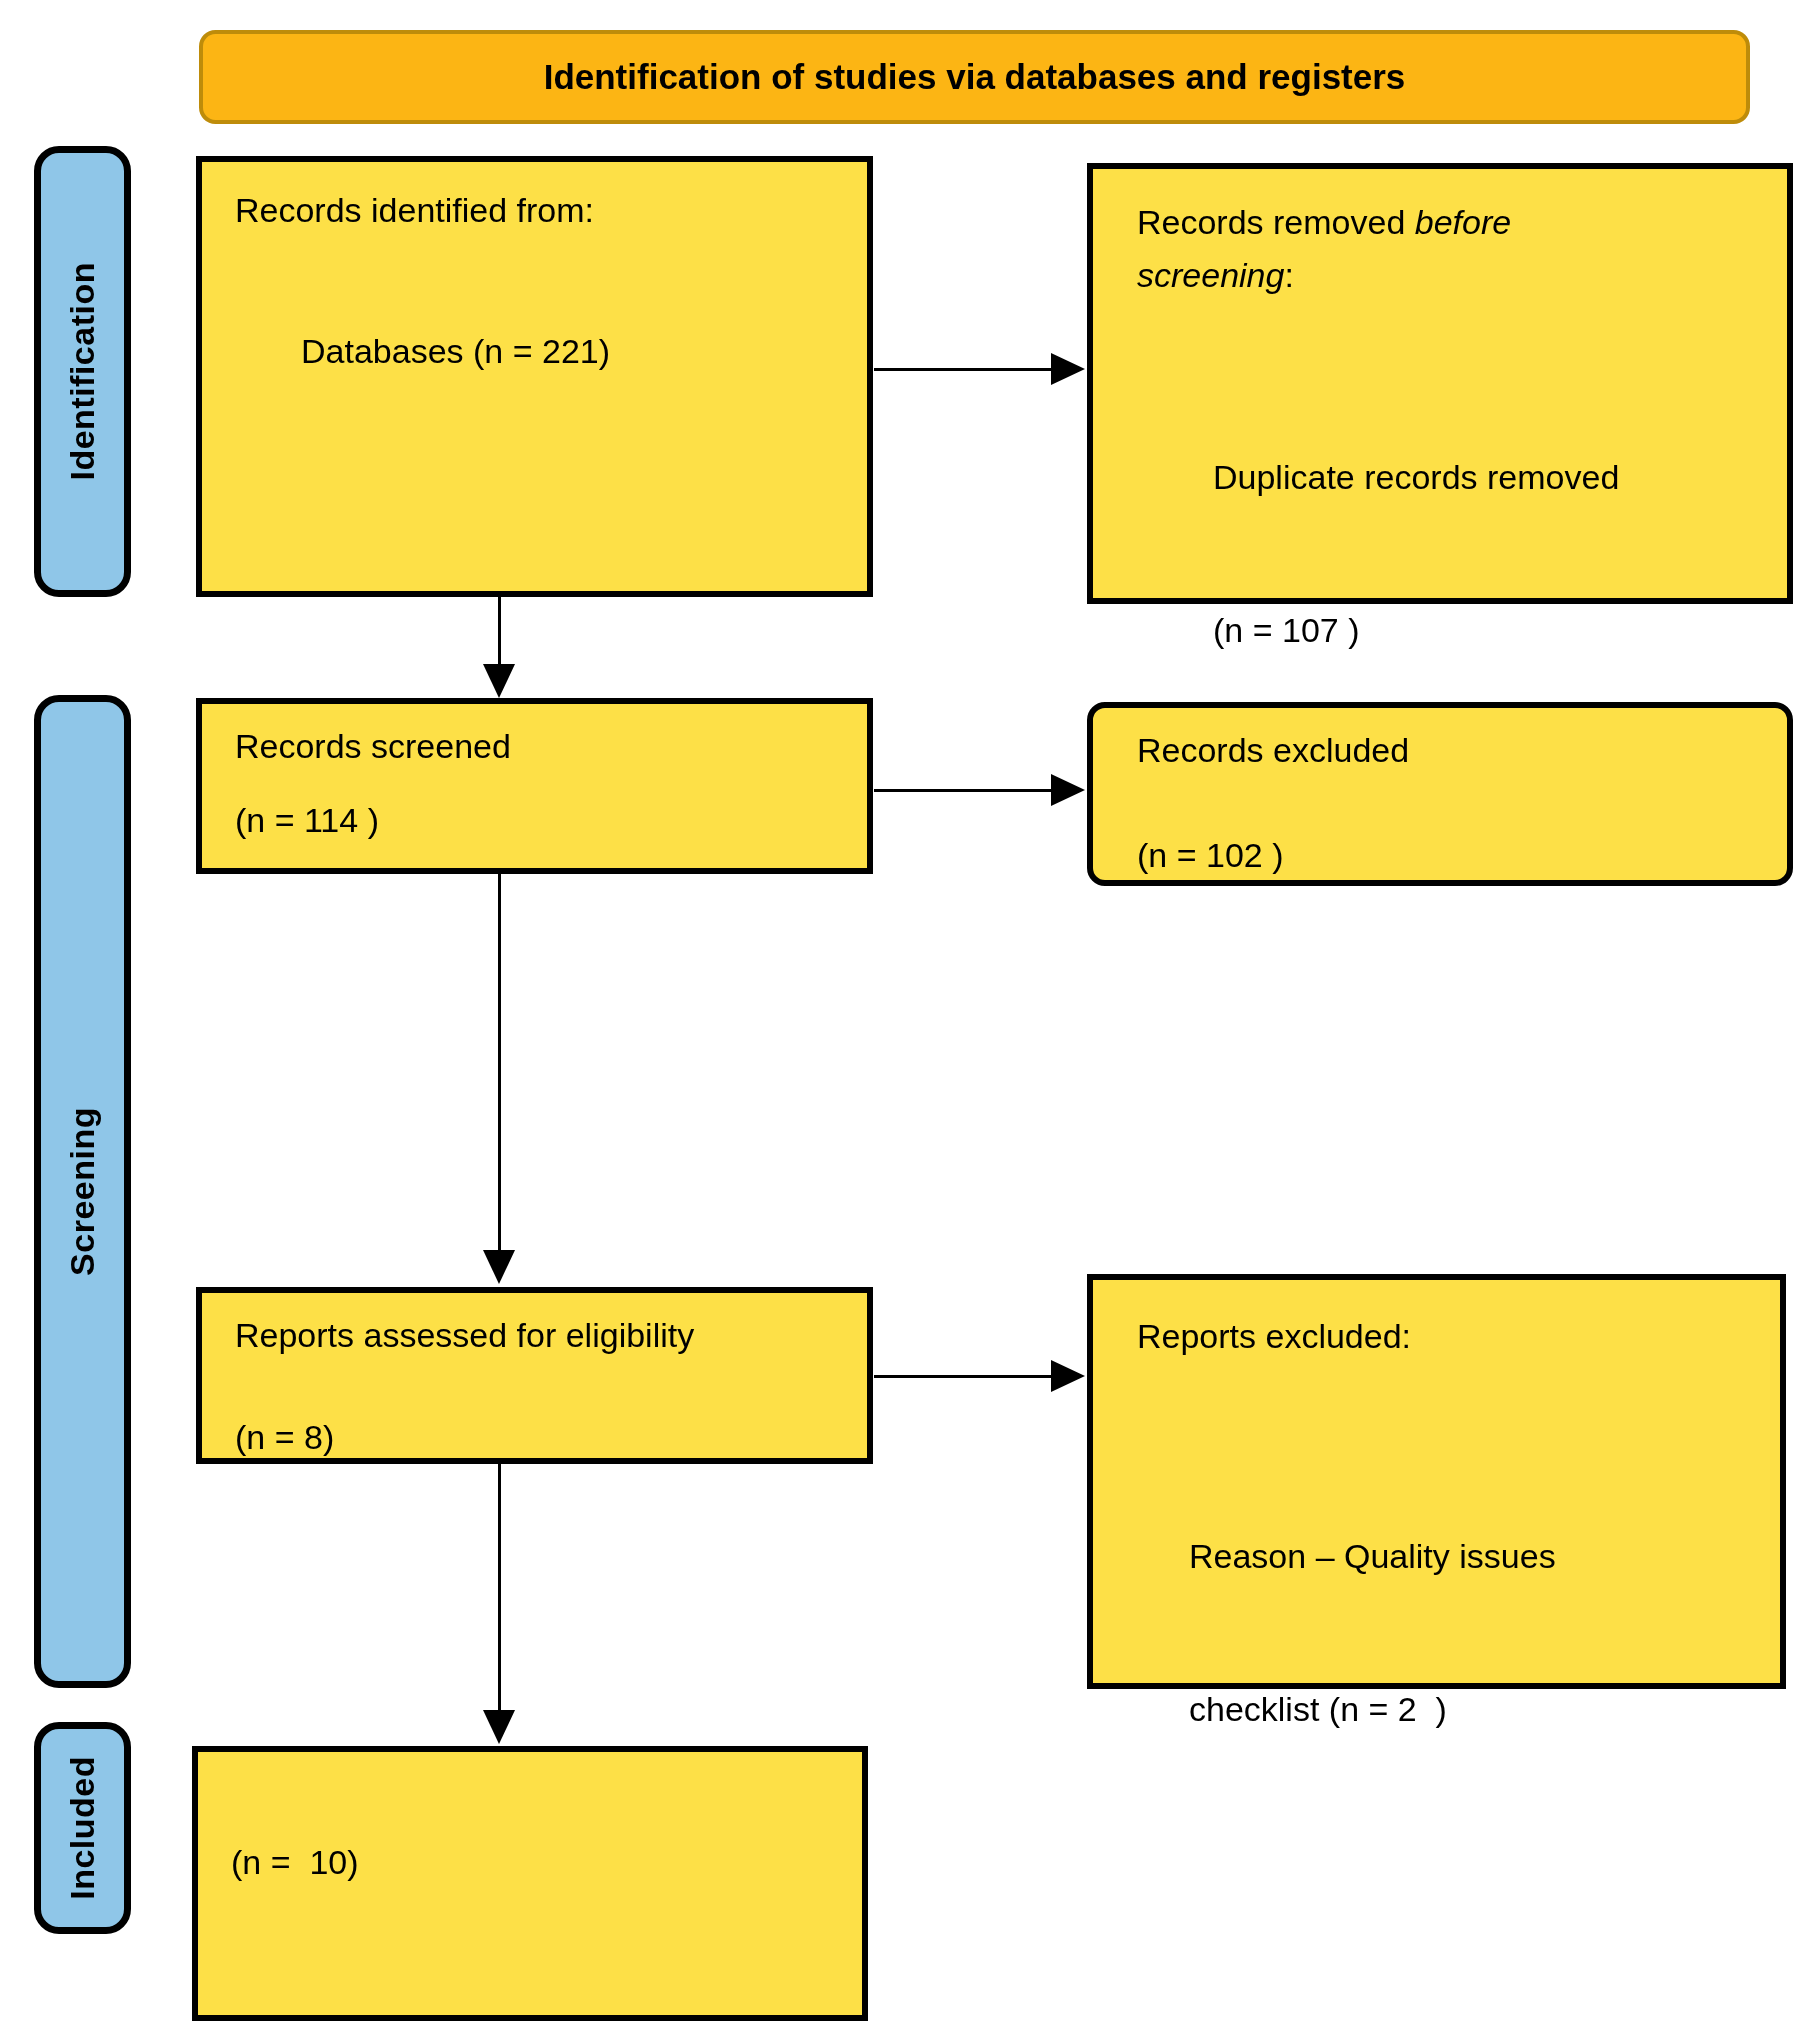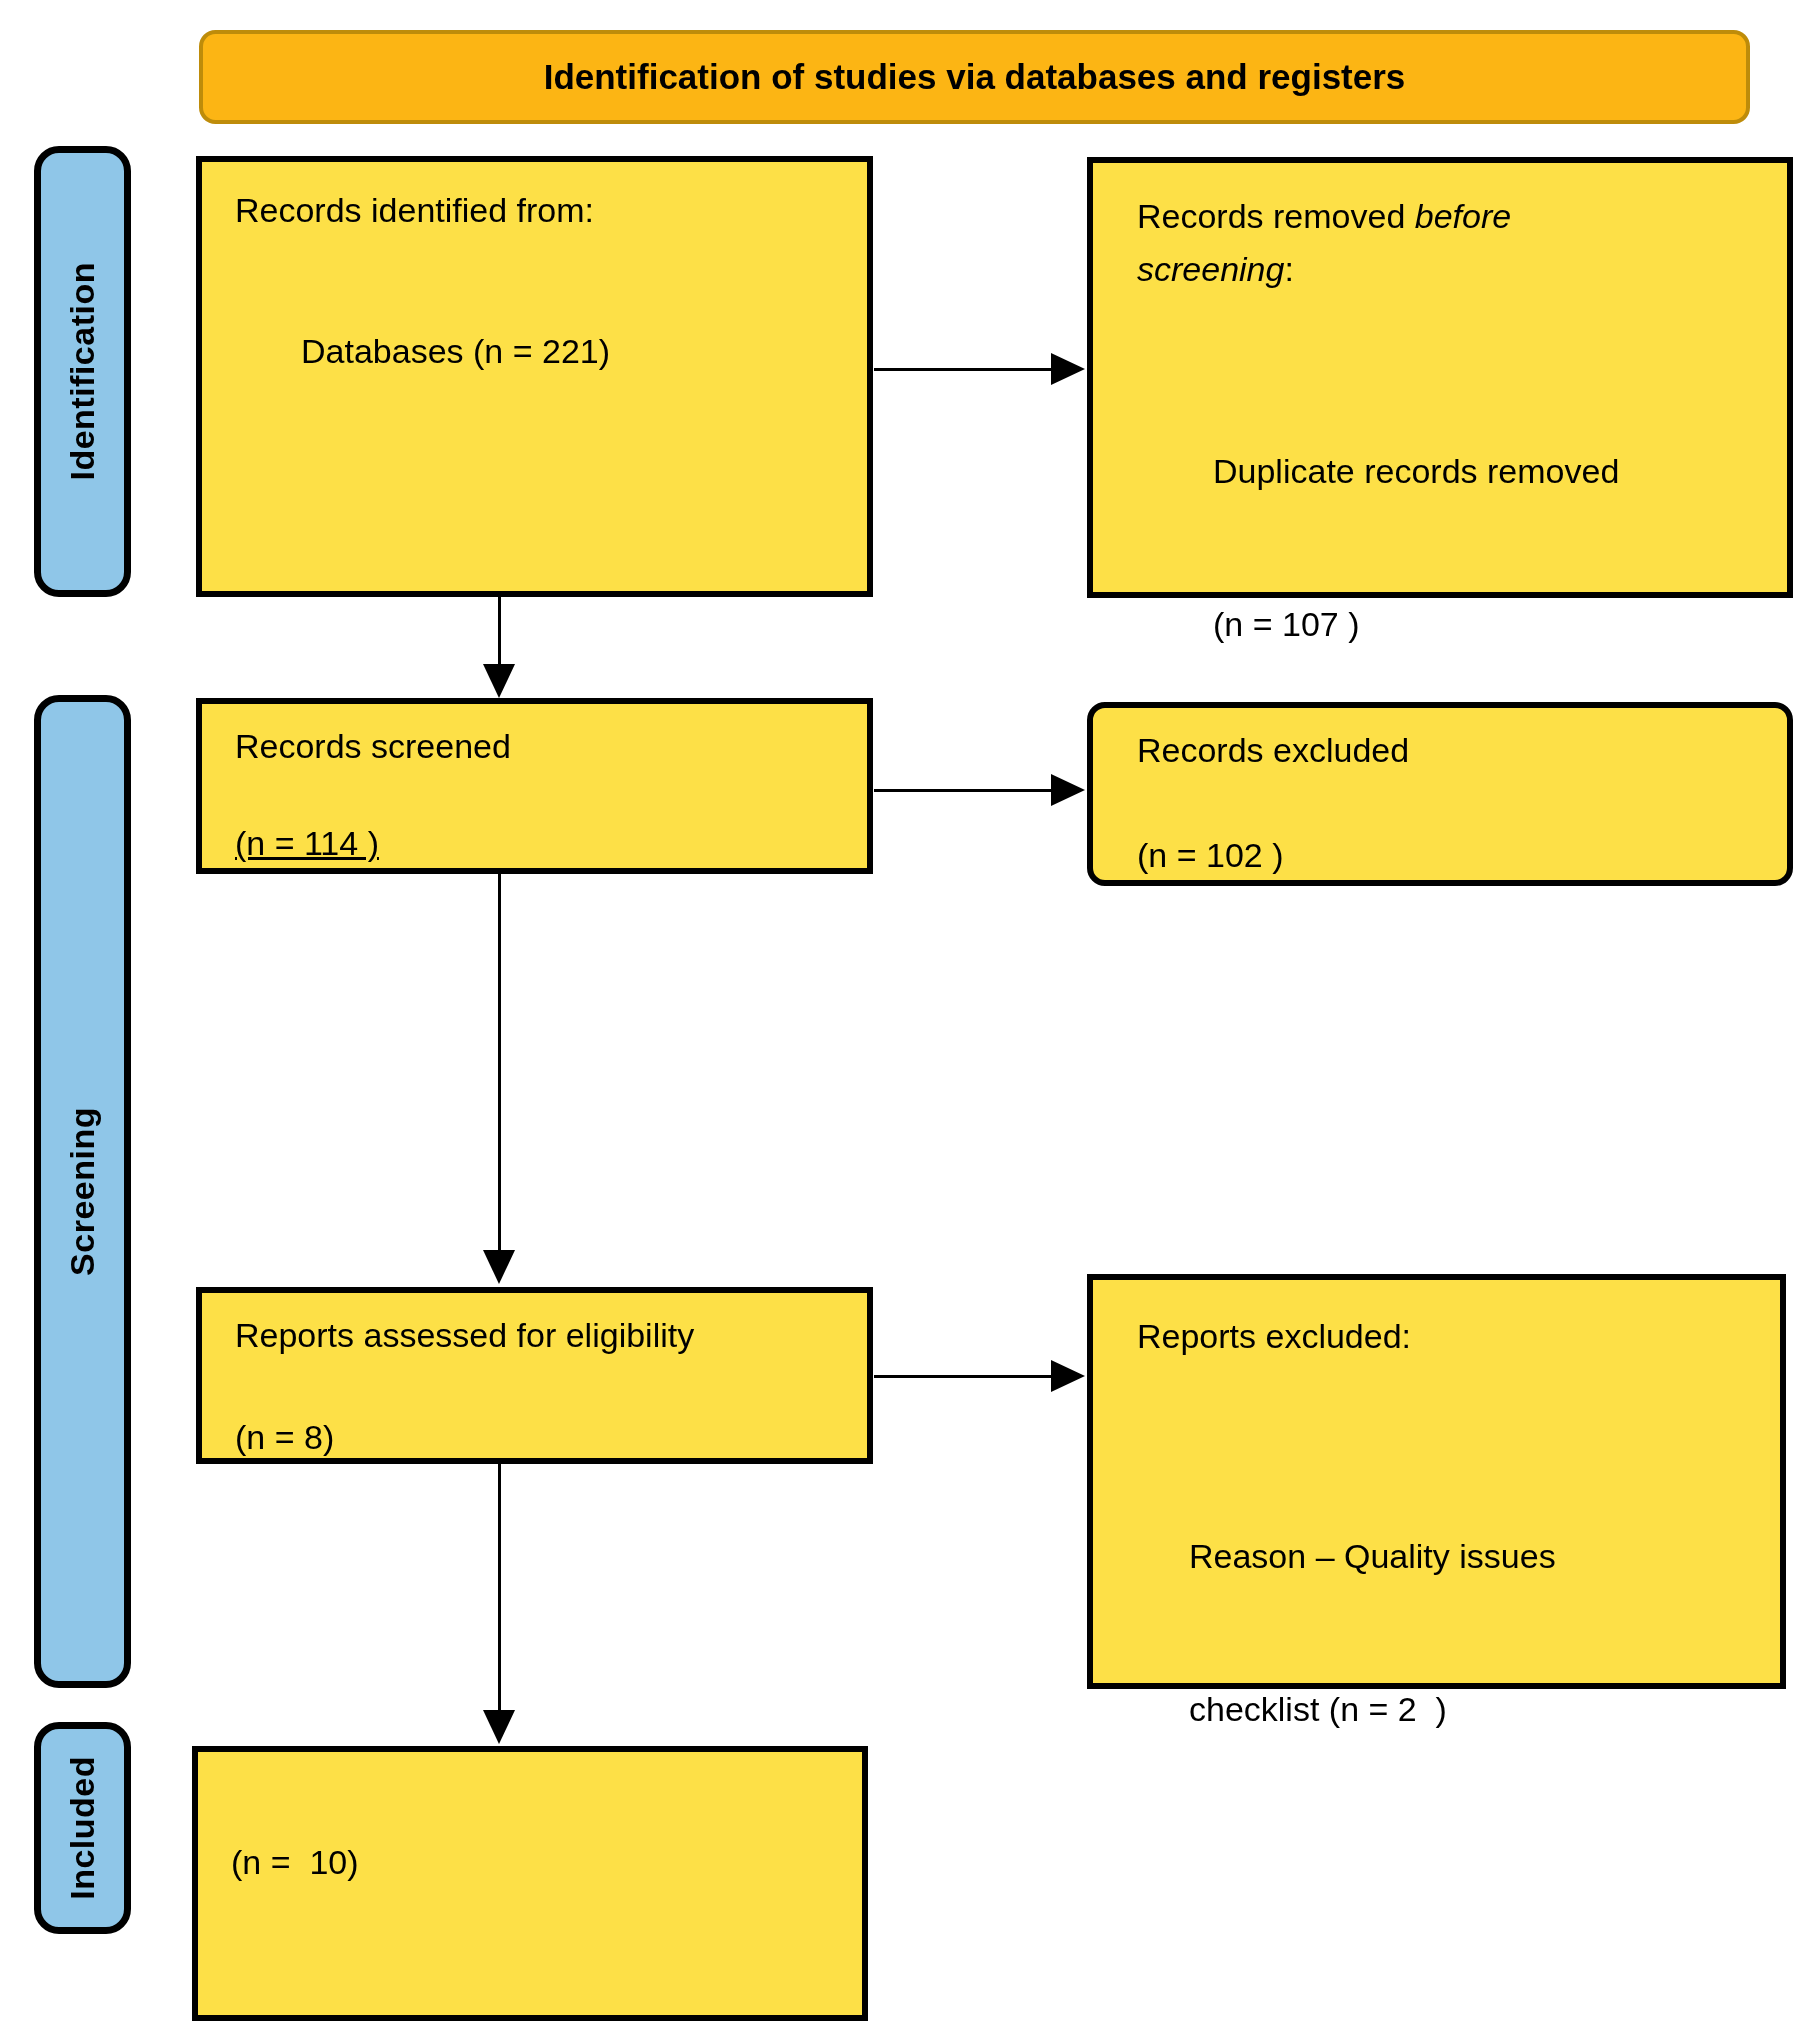--- a/index.html
+++ b/index.html
@@ -52,30 +52,30 @@
   .flow-box {
     position: absolute;
     background: #fde047;
     border: 6.6px solid var(--box-border, #000);
     box-sizing: border-box;
     font-size: 34px;
     line-height: 1.55;
   }
   .flow-box .txt { white-space: pre-wrap; }
   #box-records-identified { left: 196px;  top: 156px;  width: 677px; height: 441px; padding: 22px 22px 0 33px; }
-  #box-records-removed    { left: 1087px; top: 157px;  width: 706px; height: 441px; padding: 27px 33px 0 44px; }
+  #box-records-removed    { left: 1087px; top: 163px;  width: 706px; height: 441px; padding: 27px 33px 0 44px; }
   #box-records-screened   { left: 196px;  top: 698px; width: 677px; height: 176px; padding: 16.4px 22px 0 33px; }
   #box-records-excluded   { left: 1087px; top: 702px; width: 706px; height: 184px; padding: 16.4px 22px 0 44px; border-radius: 18px; }
   #box-reports-assessed   { left: 196px;  top: 1287px; width: 677px; height: 177px; padding: 16.4px 22px 0 33px; }
   #box-reports-excluded   { left: 1087px; top: 1274px; width: 699px; height: 415px; padding: 30px 33px 0 44px; }
   #box-studies-included   { left: 192px;  top: 1746px; width: 676px; height: 275px; padding: 38px 22px 0 33px; }
 
   #box-records-identified .detail { margin-top: 88px; margin-left: 66px; }
   #box-records-removed    .detail { margin-top: 49px;  margin-left: 76px; line-height: 1.5; }
-  #box-records-screened   .count  { margin-top: 44px; text-decoration: underline; }
+  #box-records-screened   .count  { margin-top: 21px; }
   #box-records-excluded   .count  { margin-top: 52px; }
   #box-reports-assessed   .count  { margin-top: 49px; }
   #box-reports-excluded   .detail { margin-top: 66px; margin-left: 52px; line-height: 1.5; }
   #box-studies-included   .count  { margin-top: 46px; }
   
   .hline { position: absolute; height: 3.3px; background: #000; }
   .vline { position: absolute; width: 3.3px;  background: #000; }
   .head-right {
     position: absolute; width: 0; height: 0;
     border-top: 16.4px solid transparent;

